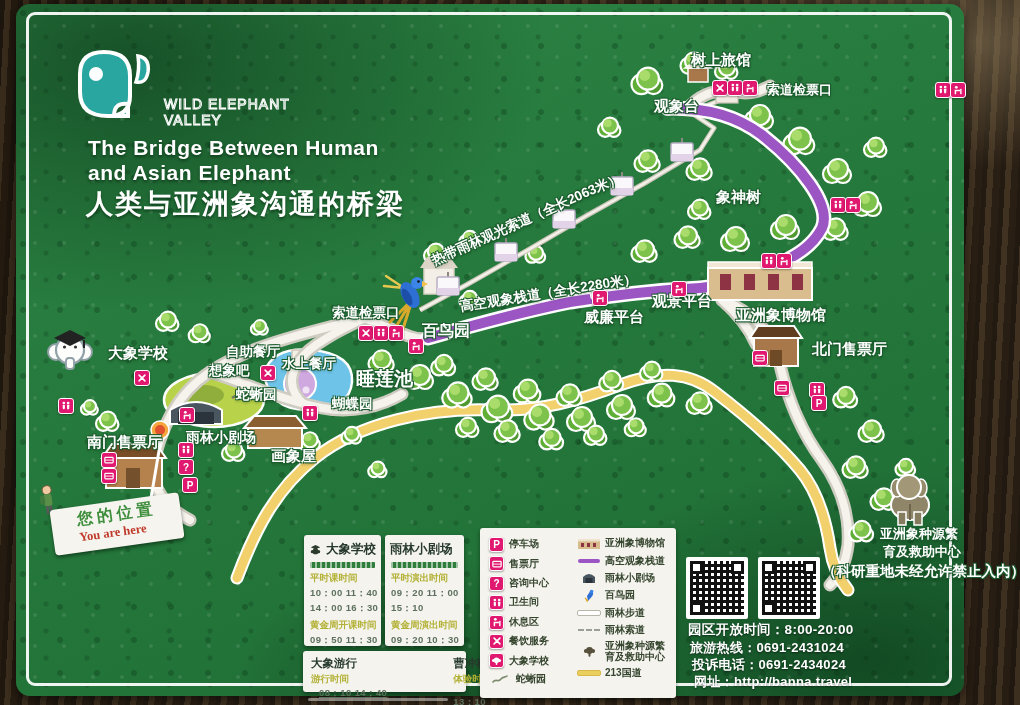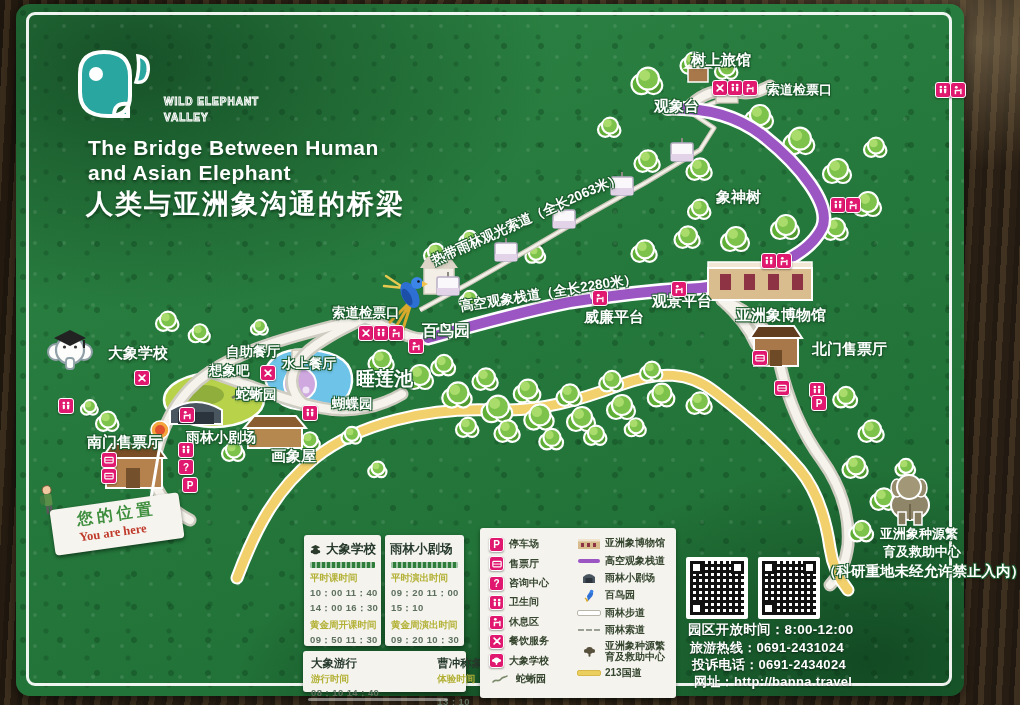--- a/index.html
+++ b/index.html
@@ -31,21 +31,21 @@
   .labels{position:absolute;inset:0;}
   
   .ml{position:absolute;color:#fff;font-weight:bold;font-size:14px;white-space:nowrap;
       text-shadow:-1px -1px 0 #1b5c2d,1px -1px 0 #1b5c2d,-1px 1px 0 #1b5c2d,1px 1px 0 #1b5c2d,0 2px 3px rgba(0,30,10,.4);}
   .title-en{position:absolute;color:#fff;font-weight:bold;font-size:21px;letter-spacing:.5px;
       text-shadow:0 2px 3px rgba(0,30,10,.55);}
   .title-zh{position:absolute;color:#fff;font-weight:bold;font-size:27px;letter-spacing:2px;
       text-shadow:0 2px 3px rgba(0,30,10,.55);}
   .logo-zh{position:absolute;font-size:33px;font-weight:bold;letter-spacing:7px;color:transparent;
       -webkit-text-stroke:2px #fff;text-shadow:0 2px 3px rgba(0,30,10,.4);}
-  .logo-en{position:absolute;font-size:10px;font-weight:bold;letter-spacing:1px;color:transparent;
+  .logo-en{position:absolute;font-size:14px;font-weight:normal;letter-spacing:1px;color:transparent;
       -webkit-text-stroke:1px #fff;}
   .info-line{position:absolute;color:#fff;font-weight:bold;font-size:13px;letter-spacing:.3px;
       text-shadow:0 1px 2px rgba(0,0,0,.55);}
   
   .pin{position:absolute;width:14px;height:14px;background:#e0186f;border:1px solid #fff;
       border-radius:3px;color:#fff;display:flex;align-items:center;justify-content:center;
       font-size:10px;font-weight:bold;box-shadow:0 1px 2px rgba(0,0,0,.35);}
   
   .card{position:absolute;background:#f4f3ee;border-radius:3px;box-shadow:0 2px 4px rgba(0,10,4,.45);}
   .sch-head{display:flex;align-items:center;gap:4px;padding:6px 5px 2px 5px;}
@@ -653,21 +653,21 @@
           <div class="sec-time">15：10</div>
           <div class="sec-head">黄金周演出时间</div>
           <div class="sec-time">09：20  10：30</div>
           <div class="sec-time">12：00  14：20</div>
           <div class="sec-time">16：30  17：35</div>
         </div>
     <div class="card" id="card-extra" style="left: 287px; top: 647px; width: 163px; height: 41px; display: flex; gap: 48px;">
           <div style="flex: 1 1 0%; padding: 5px 2px 2px 8px;">
             <div class="sch-title" style="font-size: 11.5px;">大象游行</div>
             <div class="sec-head" style="margin: 2px 0px 0px;">游行时间</div>
-            <div class="sec-time" style="margin: 1px 0px;">08：10  14：40</div>
+            <div class="sec-time" style="margin: 1px 8px; text-decoration: underline;">08：10  14：40</div>
           </div>
           <div style="flex: 1 1 0%; padding: 5px 2px 2px 8px;">
             <div class="sch-title" style="font-size: 11.5px;">曹冲称象</div>
             <div class="sec-head" style="margin: 2px 0px 10px;">体验时间</div>
             <div class="sec-time" style="margin: 1px 0px;">13：10</div>
           </div>
         </div>
     <div class="smudge" style="left:292px;top:694px;width:140px;height:3px"></div>
 
     <div class="card legend" style="left:464px;top:524px;width:196px;height:170px">
@@ -820,21 +820,21 @@
           </div>
         </div>
     <div class="qr" style="left:742px;top:553px">
           <div class="qr-in">
             <i class="tl"></i>
             <i class="tr"></i>
             <i class="bl"></i>
           </div>
         </div>
 
-    <div class="info-line" style="left:672px;top:617px;font-size:13.5px">园区开放时间：8:00-12:00</div>
+    <div class="info-line" style="left:672px;top:617px;font-size:13.5px">园区开放时间：8:00-20:00</div>
     <div class="info-line" style="left:674px;top:635px">旅游热线：0691-2431024</div>
     <div class="info-line" style="left:676px;top:652px">投诉电话：0691-2434024</div>
     <div class="info-line" style="left:678px;top:669px">网址：http://banna.travel</div>
   <div class="pin" style="left: 118px; top: 366px;">
           <svg viewBox="0 0 12 12" width="10" height="10">
             <path d="M2.5 2.5L9.5 9.5M9.5 2.5L2.5 9.5" stroke="#fff" stroke-width="1.9" stroke-linecap="round"></path>
           </svg>
         </div>
         <div class="pin" style="left: 42px; top: 394px;">
           <svg viewBox="0 0 12 12" width="10" height="10">

